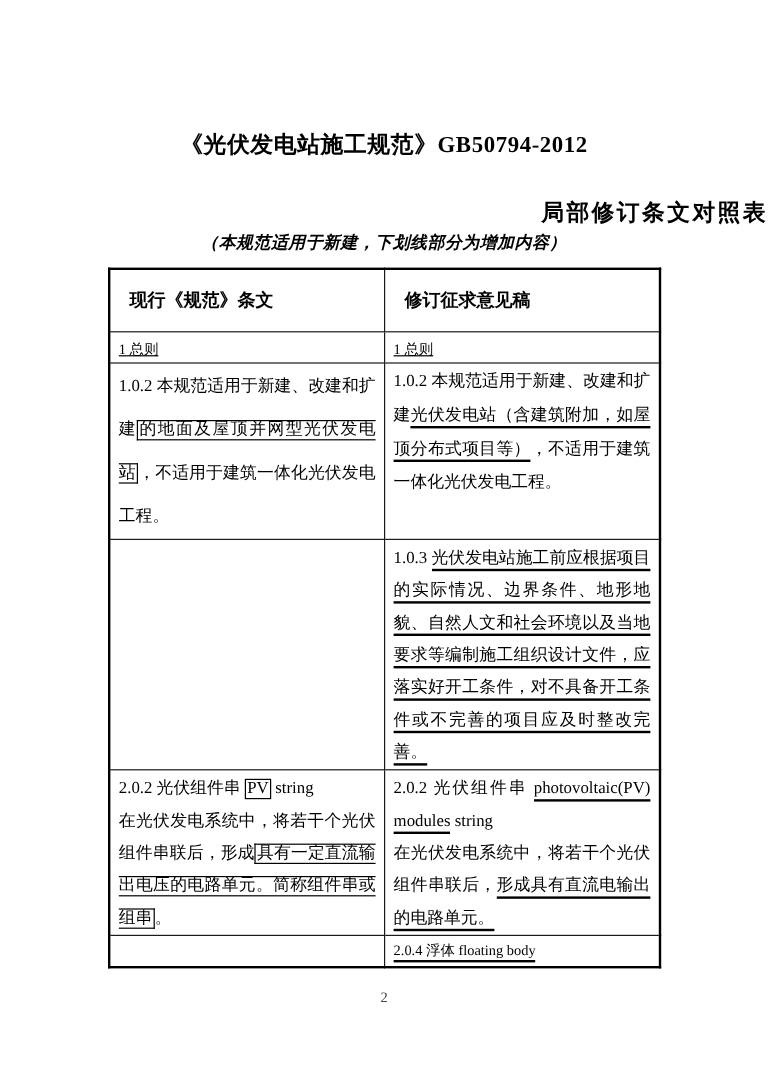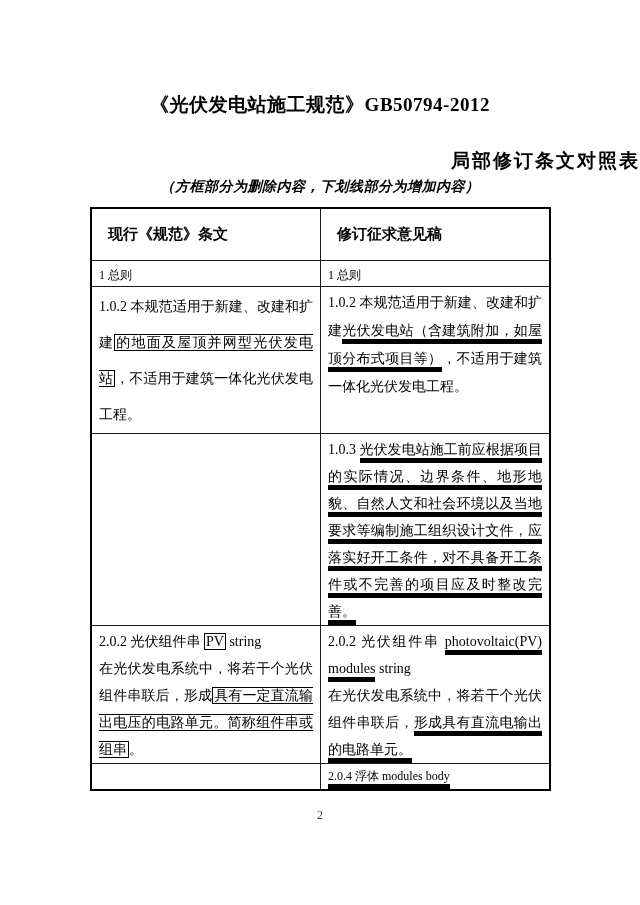--- a/index.html
+++ b/index.html
@@ -12,20 +12,21 @@
     height: 905px;
     position: relative;
     font-family: "Liberation Serif", "DejaVu Serif", serif;
     color: #000;
     overflow: hidden;
   }
   .page {
     position: absolute;
     inset: 0;
     background: #fff;
+    margin-top: 16px;
   }
   .doc-title {
     margin: 0;
     position: absolute;
     top: 92px;
     left: 0;
     right: 0;
     text-align: center;
     font-size: 19px;
     font-weight: bold;
@@ -77,21 +78,21 @@
     padding: 16px;
   }
   table.compare td {
     vertical-align: top;
     padding: 2px 7px 0 7px;
     font-size: 14px;
     text-align: justify;
     line-height: 26px;
   }
   
-  tbody tr:nth-child(1) td { height: 26px; font-size: 12px; vertical-align: middle; line-height: 14px; text-align: left; padding-top: 2px; }
+  tbody tr:nth-child(1) td { height: 26px; font-size: 12px; vertical-align: middle; line-height: 14px; text-align: left; padding-top: 2px; text-decoration: underline; }
   
   tbody tr:nth-child(2) td { height: 104px; }
   tbody tr:nth-child(2) td:first-child { line-height: 36px; }
   tbody tr:nth-child(2) td:last-child  { line-height: 28px; }
   
   tbody tr:nth-child(3) td { height: 158px; line-height: 27px; }
   
   tbody tr:nth-child(4) td { height: 76px; line-height: 27px; }
   
   tbody tr:nth-child(5) td { height: 26px; font-size: 12px; vertical-align: middle; line-height: 14px; text-align: left; padding-top: 0; }
@@ -100,21 +101,21 @@
   tbody tr:nth-child(6) td:first-child { line-height: 31px; }
   tbody tr:nth-child(6) td:last-child  { line-height: 25px; }
   
   tbody tr:nth-child(7) td { height: 22px; line-height: 20px; }
 
   .seg-box {
     border: 1px solid #000;
     padding: 0 1px;
   }
   .seg-u {
-    border-bottom: 5px solid #000000;
+    border-bottom: 2px solid #000000;
     padding-bottom: 1px;
   }
   .para { margin: 0; }
   .page-number {
     position: absolute;
     top: 808px;
     left: 0;
     right: 0;
     text-align: center;
     font-size: 12px;
@@ -123,21 +124,21 @@
 </style>
 </head>
 <body>
 
 <div class="page">
 
   <h1 class="doc-title">《光伏发电站施工规范》GB50794-2012</h1>
 
   <h2 class="doc-subtitle">局部修订条文对照表</h2>
 
-  <div class="doc-note">（方框部分为删除内容，下划线部分为增加内容）</div>
+  <div class="doc-note">（本规范适用于新建，下划线部分为增加内容）</div>
 
   <table class="compare">
     <thead>
       <tr>
         <th>现行《规范》条文</th>
         <th>修订征求意见稿</th>
       </tr>
     </thead>
     <tbody id="table-body">
         <tr>
@@ -168,21 +169,21 @@
             <div class="para"><span>在光伏发电系统中，将若干个光伏组件串联后，形成</span><span class="seg-box">具有一定直流输出电压的电路单元。简称组件串或组串</span><span>。</span></div>
           </td>
           <td>
             <div class="para"><span>2.0.2 光伏组件串 </span><span class="seg-u">photovoltaic(PV) modules</span><span> string</span></div>
             <div class="para"><span>在光伏发电系统中，将若干个光伏组件串联后，</span><span class="seg-u">形成具有直流电输出的电路单元。</span></div>
           </td>
         </tr>
         <tr>
           <td></td>
           <td>
-            <div class="para"><span class="seg-u">2.0.4 浮体 modules body</span></div>
+            <div class="para"><span class="seg-u">2.0.4 浮体 floating body</span></div>
           </td>
         </tr>
       </tbody>
   </table>
 
   <div class="page-number">2</div>
 
 </div>
 
 </body></html>

